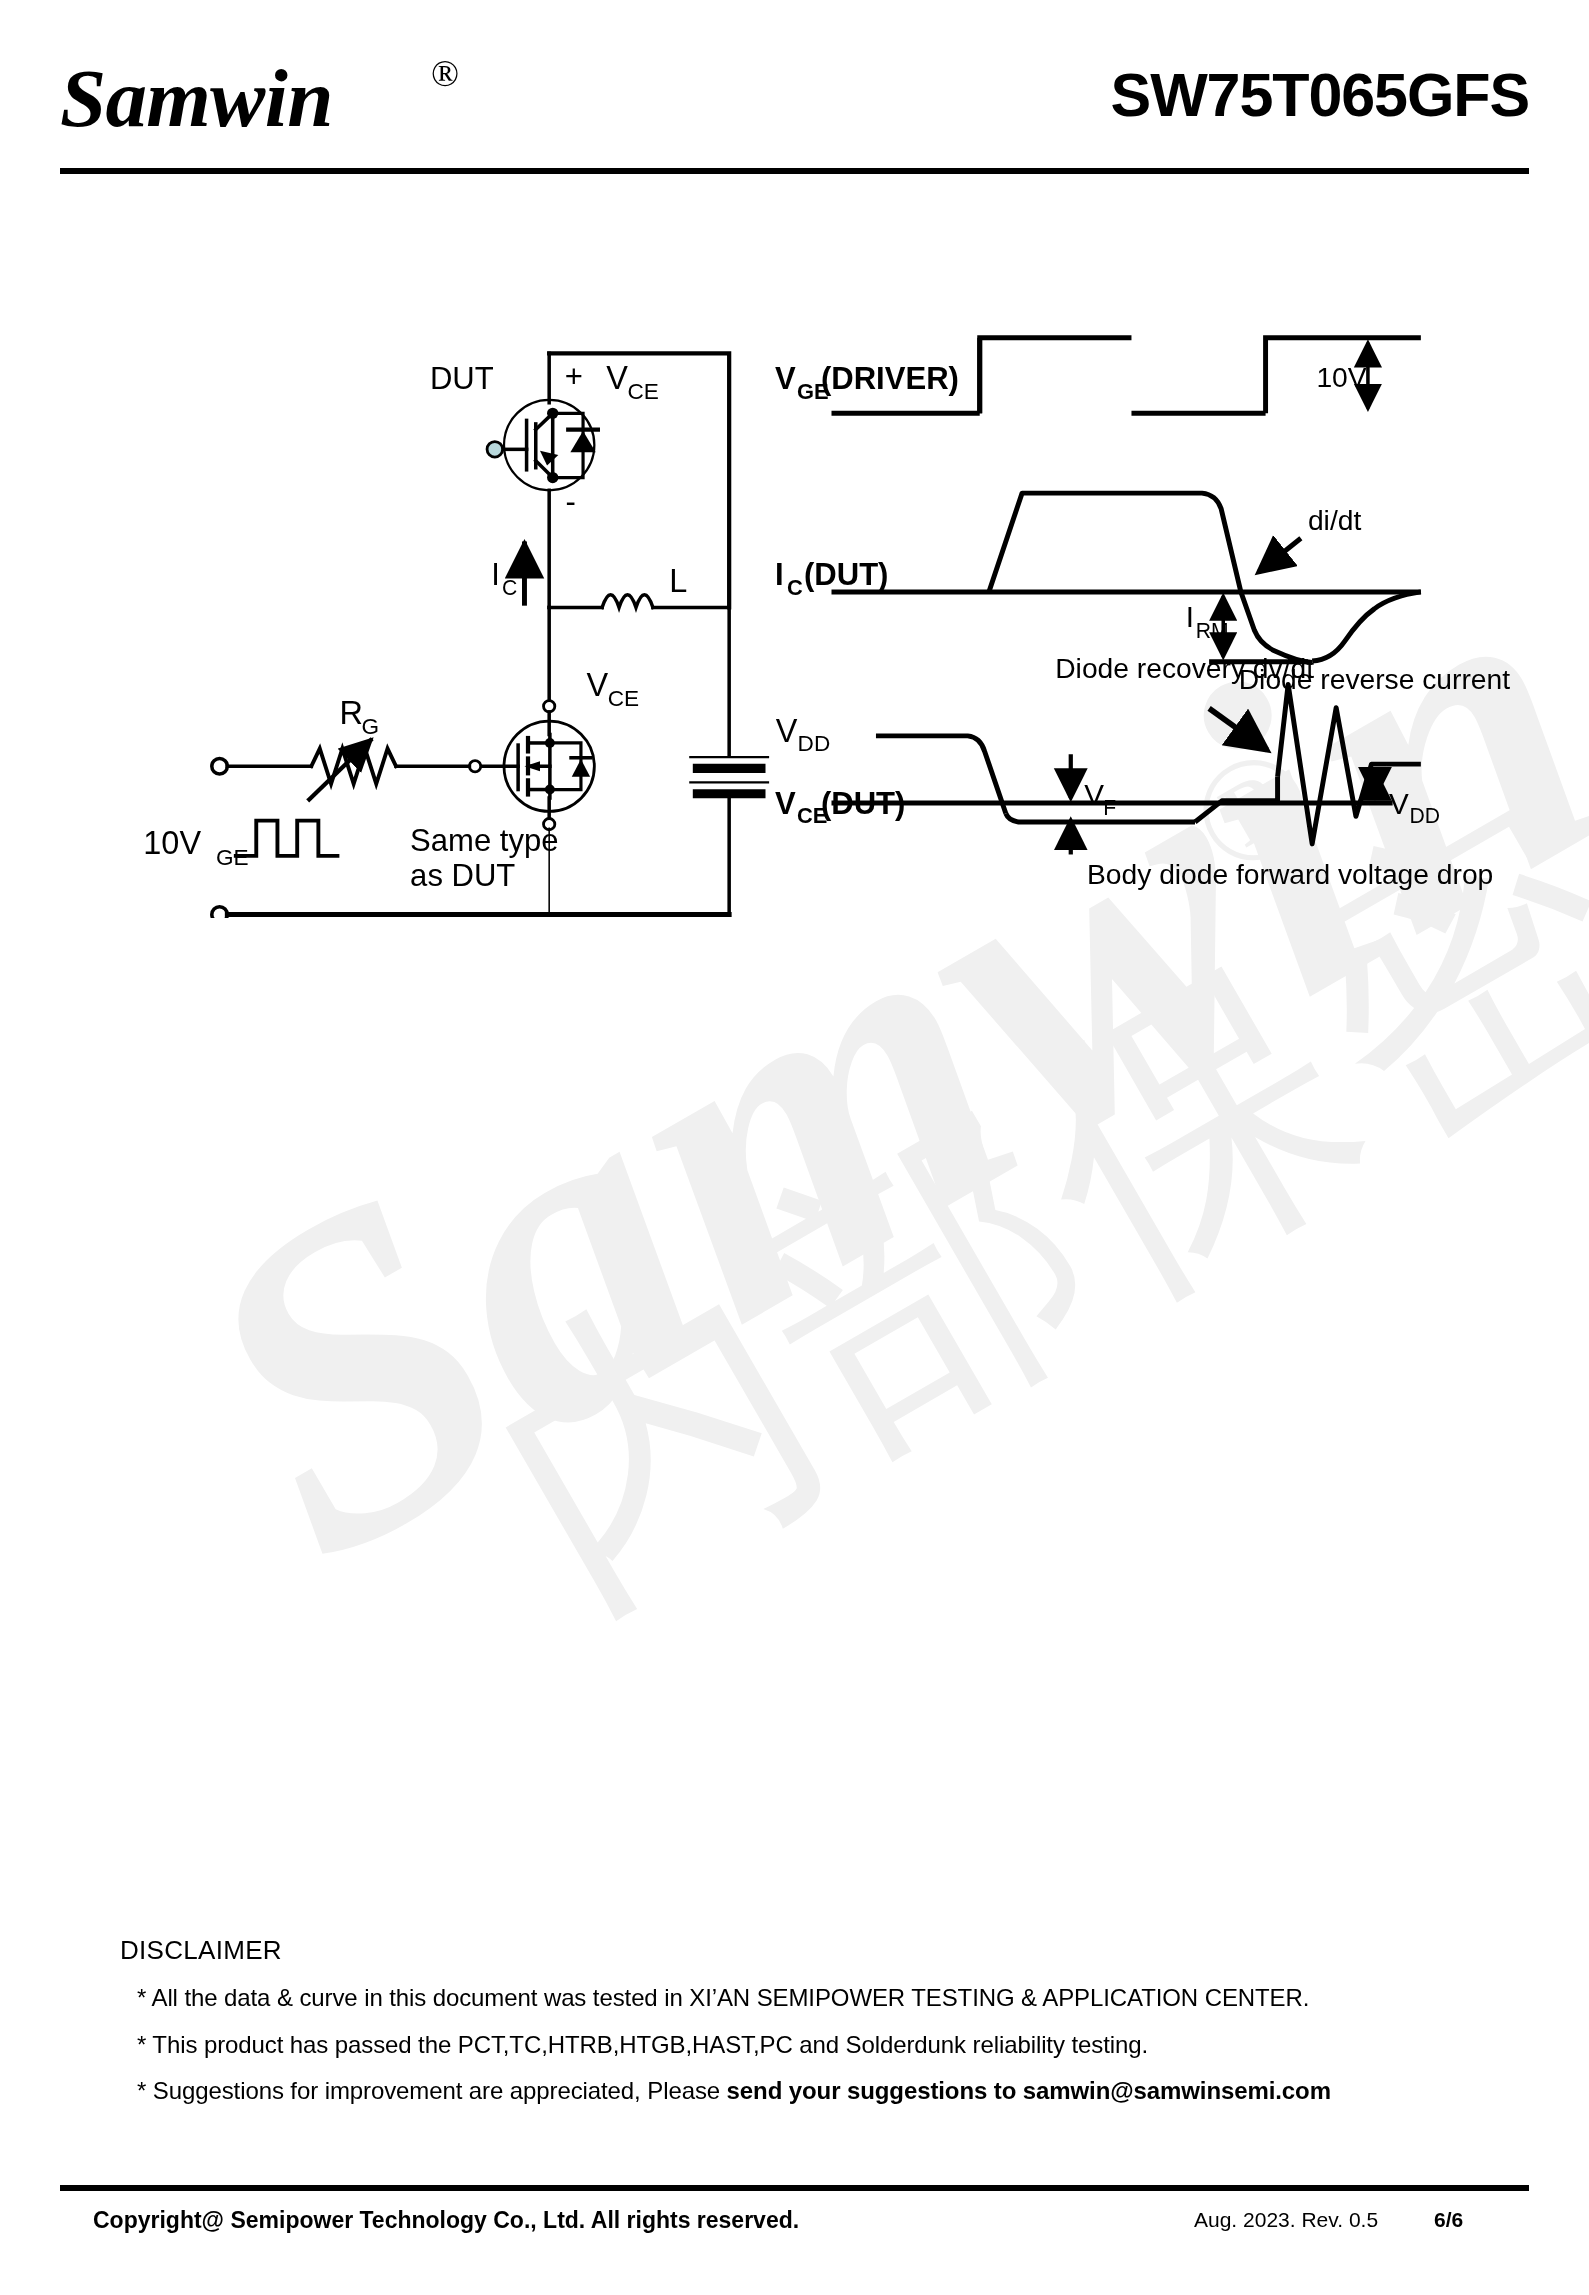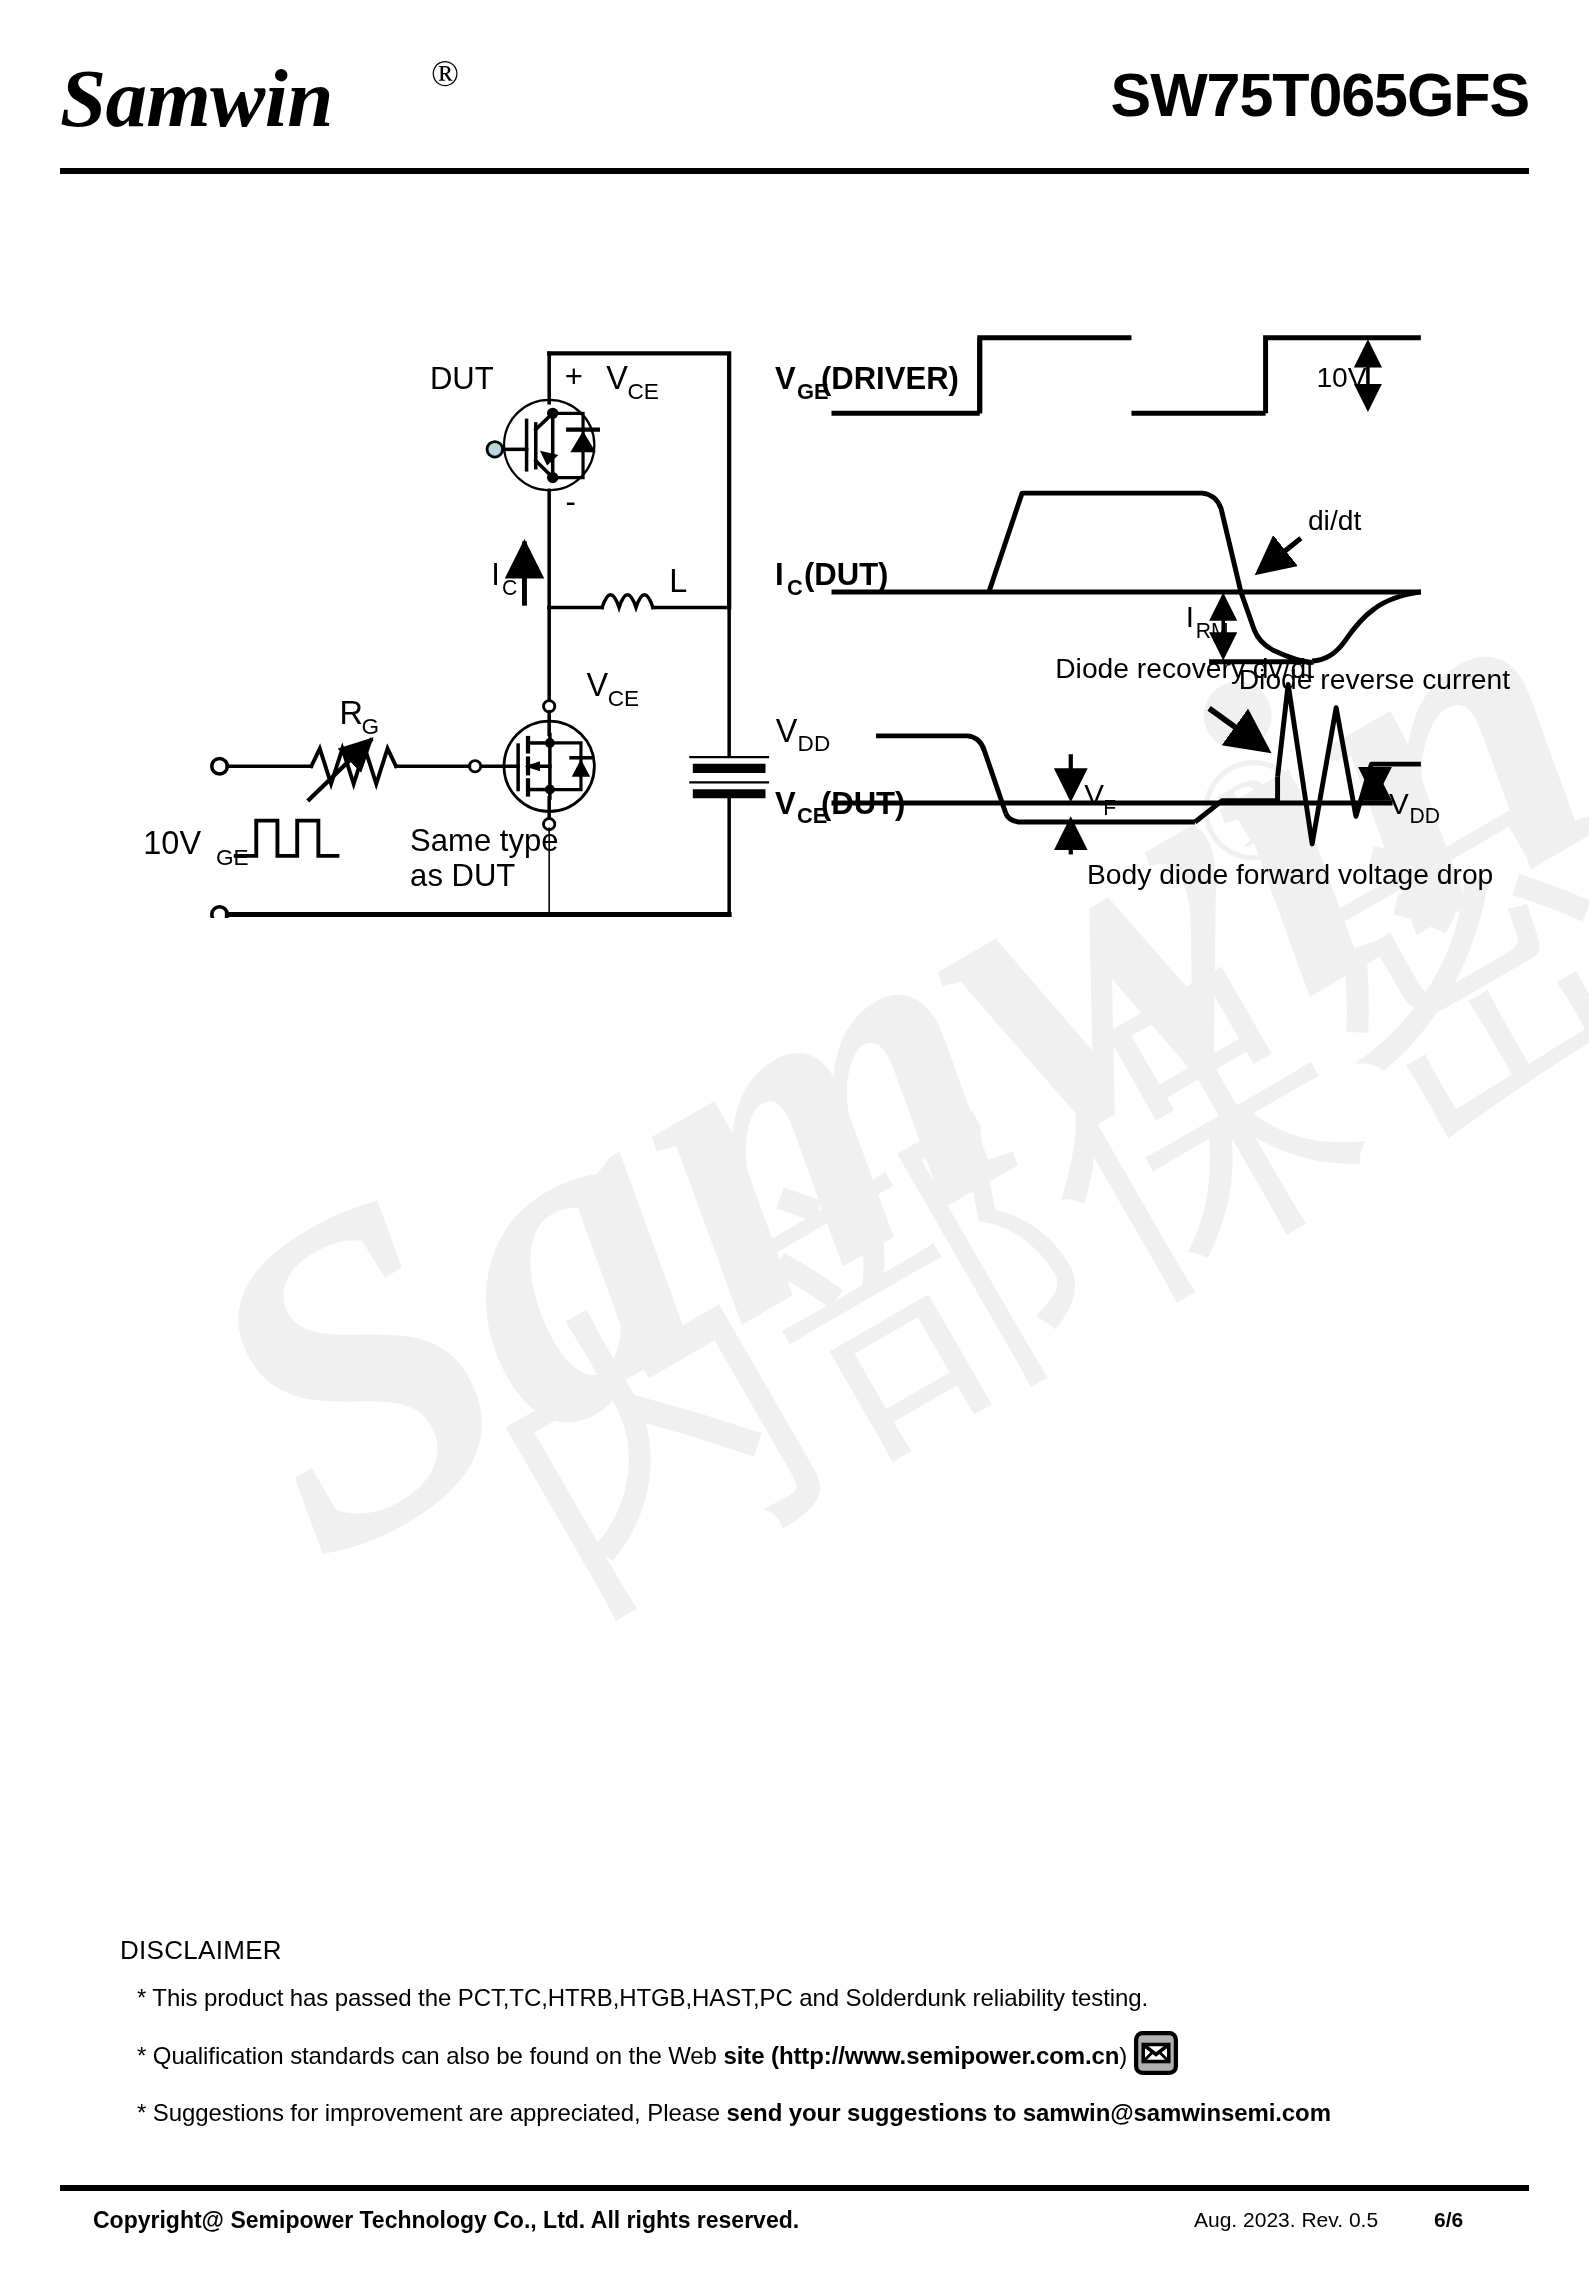--- a/index.html
+++ b/index.html
@@ -402,33 +402,24 @@
         <text x="1442" y="520" font-size="40">Diode recovery dv/dt</text>
         <text x="1487" y="812" font-size="40">Body diode forward voltage drop</text>
       </g>
 
     </svg>
   </div>
 
   <div id="disclaimer">
     <div id="disclaimer-title">DISCLAIMER</div>
 
+    <div class="disc-line">* All the data &amp; curve in this document was tested in XI’AN SEMIPOWER TESTING &amp; APPLICATION CENTER.</div>
 
     <div class="disc-line">* This product has passed the PCT,TC,HTRB,HTGB,HAST,PC and Solderdunk reliability testing.</div>
 
-    <div class="disc-line">
-      <span>* Qualification standards can also be found on the Web </span><b>site (</b><b>http://www.semipower.com.cn</b><span>)</span><span id="mail-icon-wrap">
-        <svg width="44" height="44" viewBox="0 0 62 62" xmlns="http://www.w3.org/2000/svg">
-          <rect x="3" y="3" width="56" height="56" rx="9" ry="9" fill="#b0b0b0" stroke="#000" stroke-width="6"></rect>
-          <rect x="13" y="19" width="36" height="24" fill="#ffffff" stroke="#000" stroke-width="5"></rect>
-          <path d="M 13 19 L 31 33 L 49 19" fill="none" stroke="#000" stroke-width="5"></path>
-          <path d="M 13 43 L 25 31 M 49 43 L 37 31" fill="none" stroke="#000" stroke-width="4"></path>
-        </svg>
-      </span>
-    </div>
 
     <div class="disc-line">
       <span>* Suggestions for improvement are appreciated, Please </span><span style="font-weight:bold">send your suggestions to </span><b>samwin@samwinsemi.com</b>
     </div>
   </div>
 
   <div id="footer-rule"></div>
   <div id="footer-left">Copyright@ Semipower Technology Co., Ltd. All rights reserved.</div>
   <div id="footer-right">Aug. 2023. Rev. 0.5</div>
   <div id="footer-page">6/6</div>

